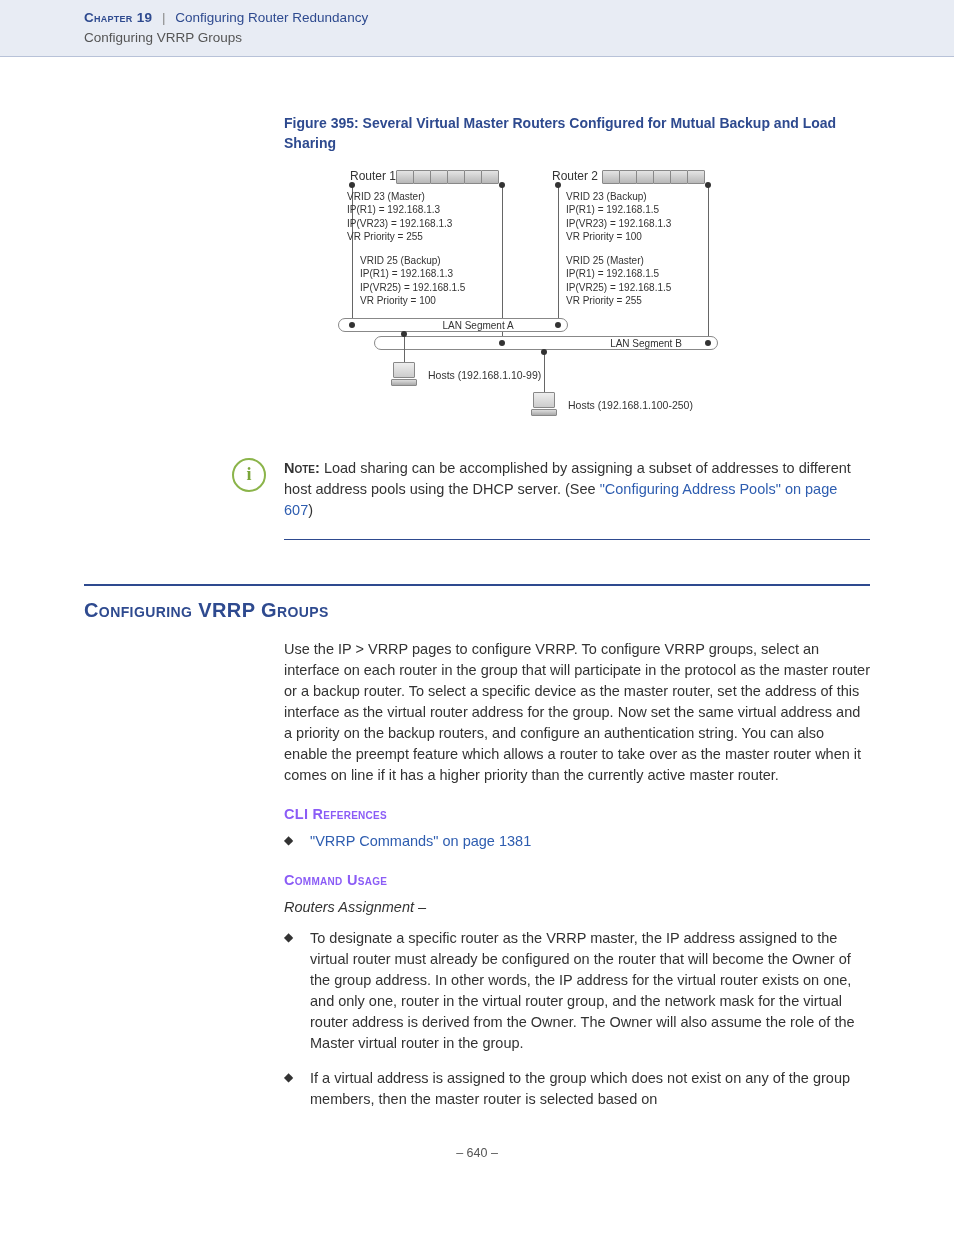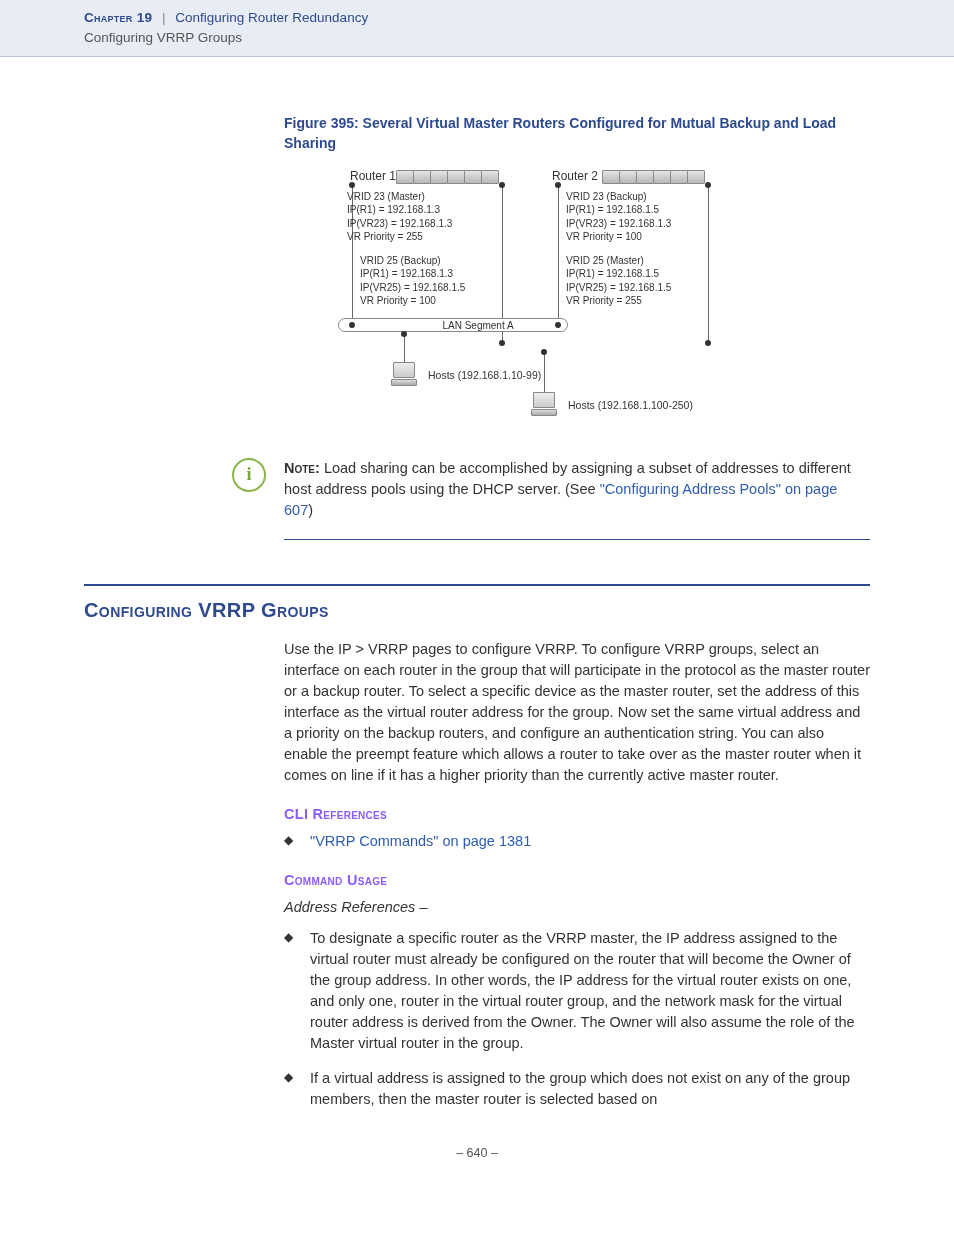--- a/index.html
+++ b/index.html
@@ -91,20 +91,21 @@
           <div>VR Priority = 100</div>
       </div>
       <div class="box" style="left:222px;top:86px">
         <div>VRID 25 (Master)</div>
           <div>IP(R1) = 192.168.1.5</div>
           <div>IP(VR25) = 192.168.1.5</div>
           <div>VR Priority = 255</div>
       </div>
 
       <div class="lan" style="left:-6px;top:150px;width:230px;padding-left:50px">LAN Segment A</div>
+      <div class="lan" style="left:30px;top:168px;width:344px;padding-left:200px">LAN Segment B</div>
 
       <div class="dot" style="left:5px;top:154px"></div>
       <div class="dot" style="left:155px;top:172px"></div>
       <div class="dot" style="left:211px;top:154px"></div>
       <div class="dot" style="left:361px;top:172px"></div>
 
       <div class="vline" style="left:60px;top:166px;height:30px"></div>
       <div class="dot" style="left:57px;top:163px"></div>
       <div class="pc" style="left:46px;top:194px">
           <div class="mon"></div>
@@ -131,21 +132,21 @@
     <hr class="sec-rule">
     <div class="sec-heading">Configuring VRRP Groups</div>
     <p class="body-para">Use the IP &gt; VRRP pages to configure VRRP. To configure VRRP groups, select an interface on each router in the group that will participate in the protocol as the master router or a backup router. To select a specific device as the master router, set the address of this interface as the virtual router address for the group. Now set the same virtual address and a priority on the backup routers, and configure an authentication string. You can also enable the preempt feature which allows a router to take over as the master router when it comes on line if it has a higher priority than the currently active master router.</p>
 
     <div class="subhead">CLI References</div>
     <ul class="ul">
       <li><span class="link">"VRRP Commands" on page 1381</span></li>
     </ul>
 
     <div class="subhead">Command Usage</div>
-    <div class="ital">Address References –</div>
+    <div class="ital">Routers Assignment –</div>
     <ul class="ul">
       <li>To designate a specific router as the VRRP master, the IP address assigned to the virtual router must already be configured on the router that will become the Owner of the group address. In other words, the IP address for the virtual router exists on one, and only one, router in the virtual router group, and the network mask for the virtual router address is derived from the Owner. The Owner will also assume the role of the Master virtual router in the group.</li>
       <li>If a virtual address is assigned to the group which does not exist on any of the group members, then the master router is selected based on</li>
     </ul>
 
     <div class="pagenum">–  640  –</div>
   </div>
 </div>
 
 </body></html>

